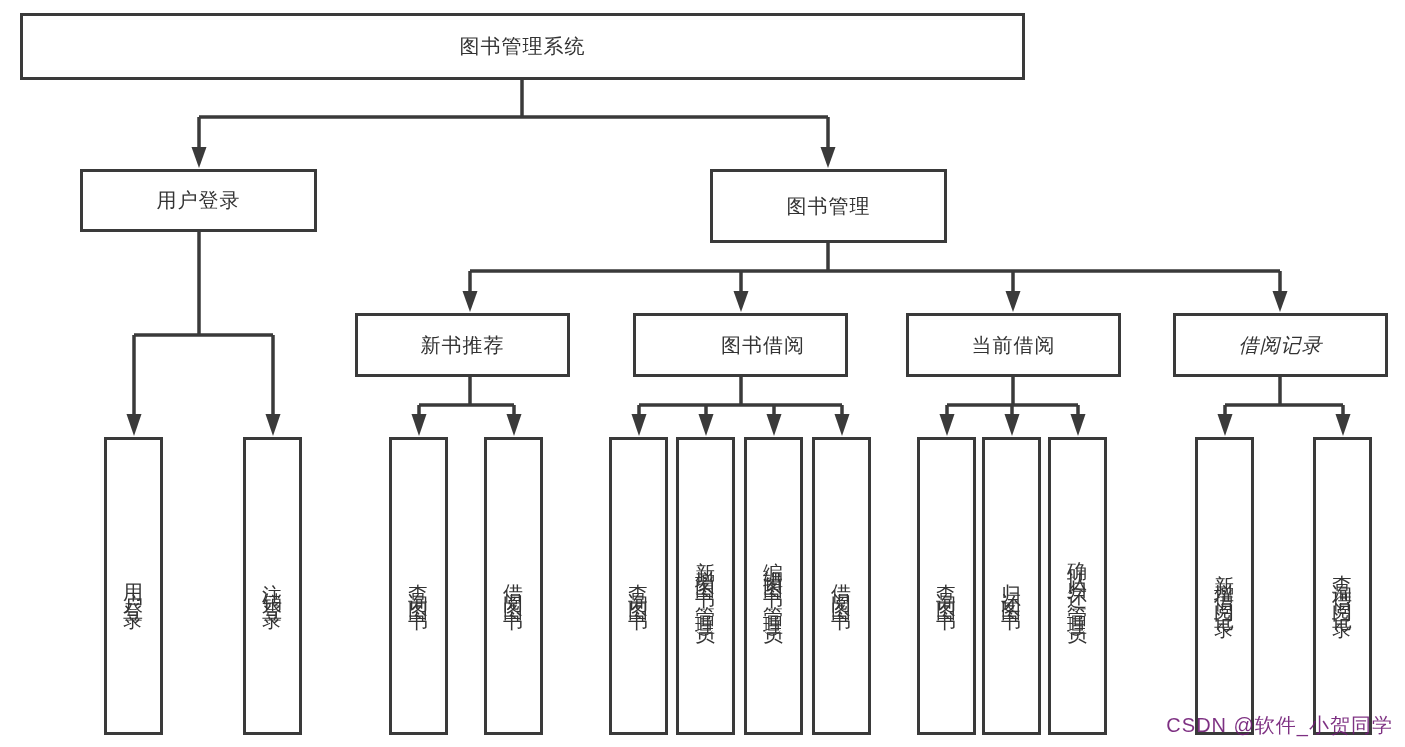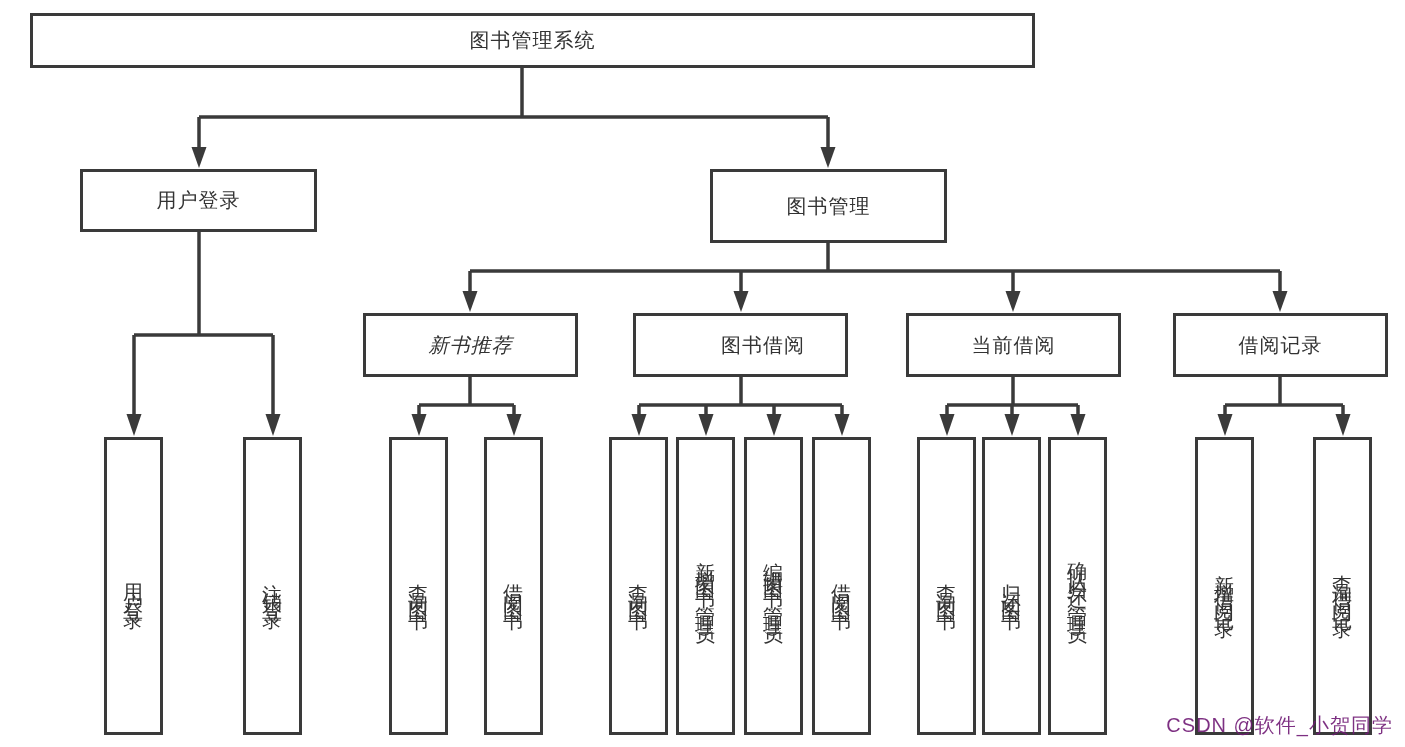--- a/index.html
+++ b/index.html
@@ -29,30 +29,30 @@
     letter-spacing: 1px;
     z-index: 2;
   }
   .box .vlabel {
     writing-mode: vertical-rl;
     text-orientation: mixed;
     letter-spacing: 9px;
     line-height: 1;
   }
   
-  .n-root  { left: 30px;   top: 13px;  width: 1005px; height: 55px; }
+  .n-root  { left: 20px;   top: 13px;  width: 1005px; height: 67px; }
   
   .n-login { left: 80px;   top: 169px; width: 237px;  height: 63px; }
   .n-mgmt  { left: 710px;  top: 169px; width: 237px;  height: 74px; }
   
   .n-l3    { top: 313px; width: 215px; height: 64px; }
-  .n-rec   { left: 363px; font-style: italic;  }
+  .n-rec   { left: 355px;  }
   .n-bor   { left: 633px; padding-left: 45px;  }
   .n-cur   { left: 906px;  }
-  .n-hist  { left: 1173px; }
+  .n-hist  { left: 1173px; font-style: italic; }
   
   .leaf    { top: 437px; width: 59px; height: 298px; }
   .lf-0  { left: 104px;  }
   .lf-1  { left: 243px;  }
   .lf-2  { left: 389px;  }
   .lf-3  { left: 484px;  }
   .lf-4  { left: 609px;  }
   .lf-5  { left: 676px;  }
   .lf-6  { left: 744px;  }
   .lf-7  { left: 812px;  }

